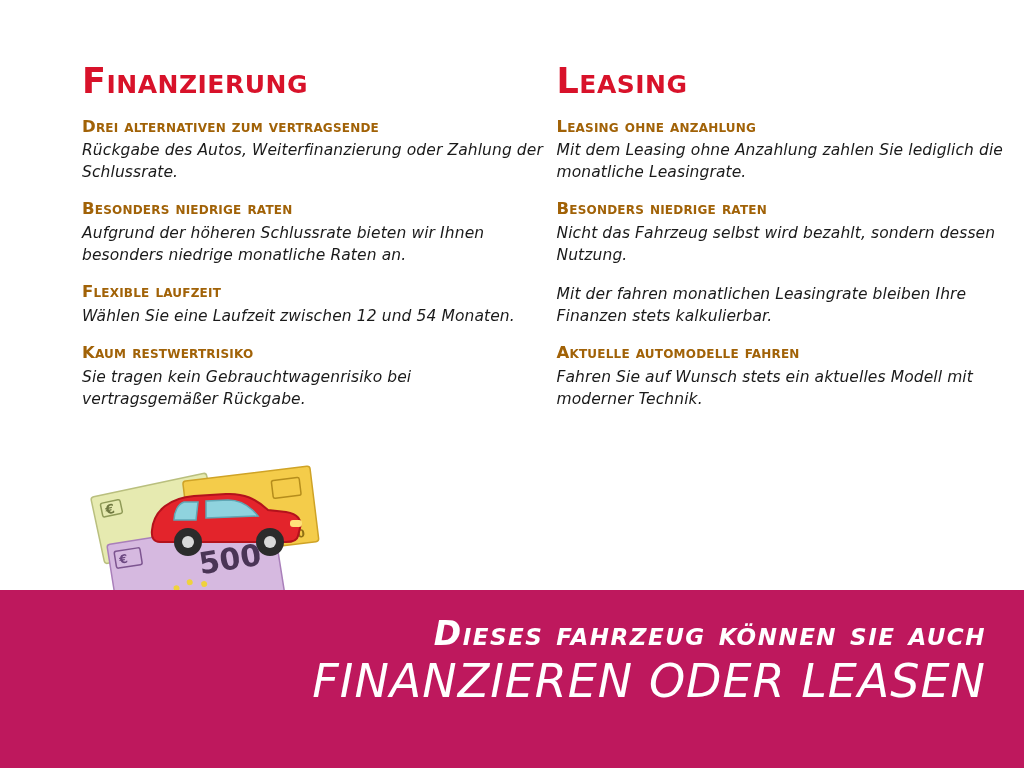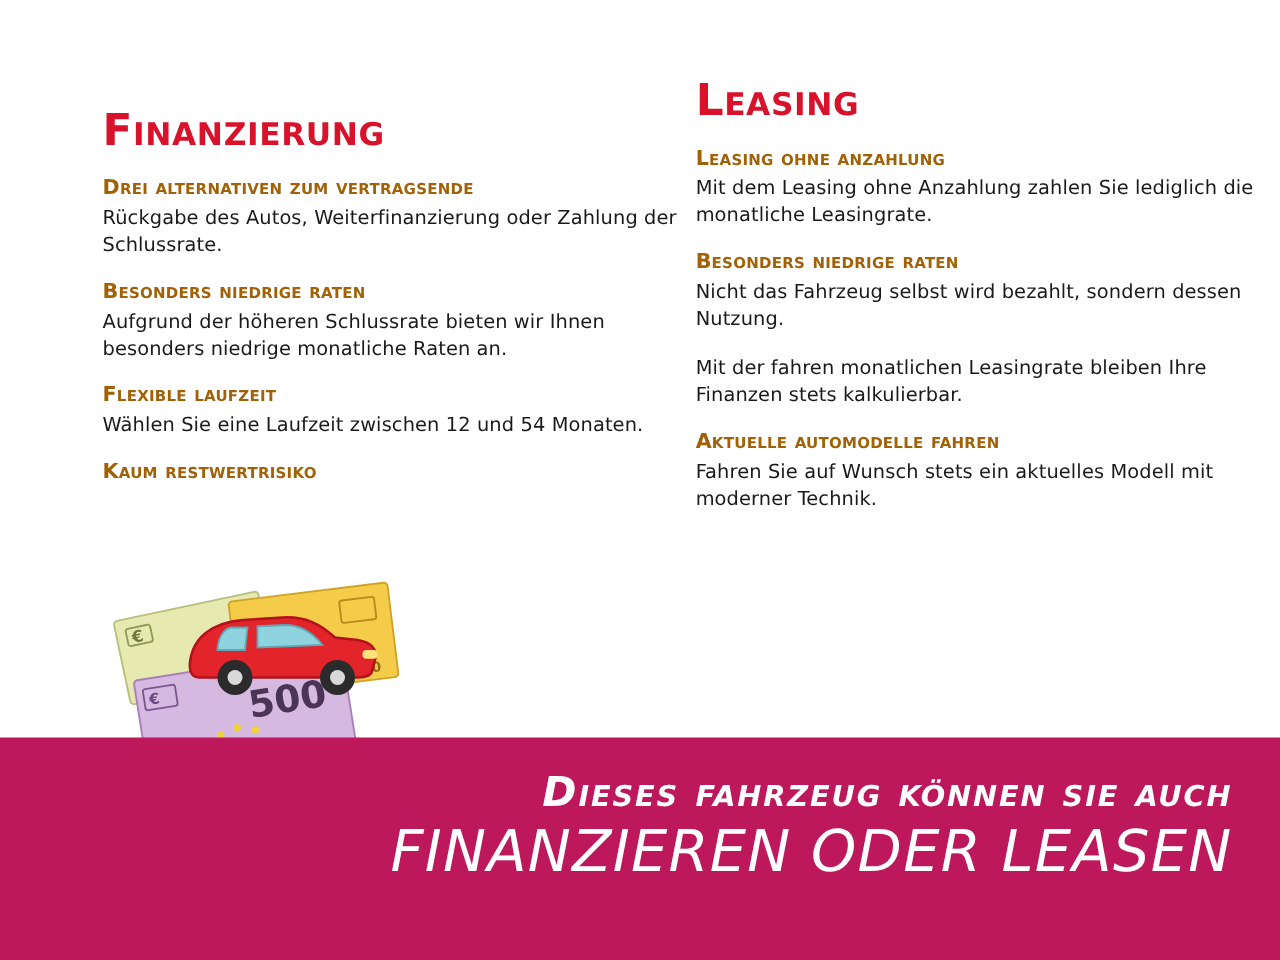--- a/index.html
+++ b/index.html
@@ -21,21 +21,20 @@
     background: #ffffff;
   }
 
   
   .columns {
     position: absolute;
     top: 62px;
     left: 0;
     width: 1024px;
     display: flex;
-    align-items: center;
   }
   .col {
     width: 472px;
   }
   .col-left { margin-left: 82px; }
   .col-right { margin-left: 7px; }
 
   .col-title {
     color: #d8122a;
     font-family: "DejaVu Sans", sans-serif;
@@ -61,20 +60,21 @@
     text-transform: lowercase;
   }
   .block-head::first-letter { text-transform: uppercase; }
 
   .block-body {
     color: #1a1a1a;
     font-size: 15.5px;
     line-height: 1.42;
     letter-spacing: 0.1px;
     font-weight: 400;
+    font-style: italic;
   }
 
   
   .banner {
     position: absolute;
     left: 0;
     bottom: 0;
     width: 1024px;
     height: 178px;
     background: #be185d;
@@ -136,20 +136,21 @@
         <div class="block-body">Aufgrund der höheren Schlussrate bieten wir Ihnen besonders niedrige monatliche Raten an.</div>
       </div>
 
       <div class="block">
         <div class="block-head">Flexible Laufzeit</div>
         <div class="block-body">Wählen Sie eine Laufzeit zwischen 12 und 54 Monaten.</div>
       </div>
 
       <div class="block">
         <div class="block-head">Kaum Restwertrisiko</div>
+        <div class="block-body">Sie tragen kein Gebrauchtwagenrisiko bei vertragsgemäßer Rückgabe.</div>
       </div>
     </div>
 
     <div class="col col-right">
       <div class="col-title">Leasing</div>
 
       <div class="block">
         <div class="block-head">Leasing ohne Anzahlung</div>
         <div class="block-body">Mit dem Leasing ohne Anzahlung zahlen Sie lediglich die monatliche Leasingrate.</div>
       </div>

